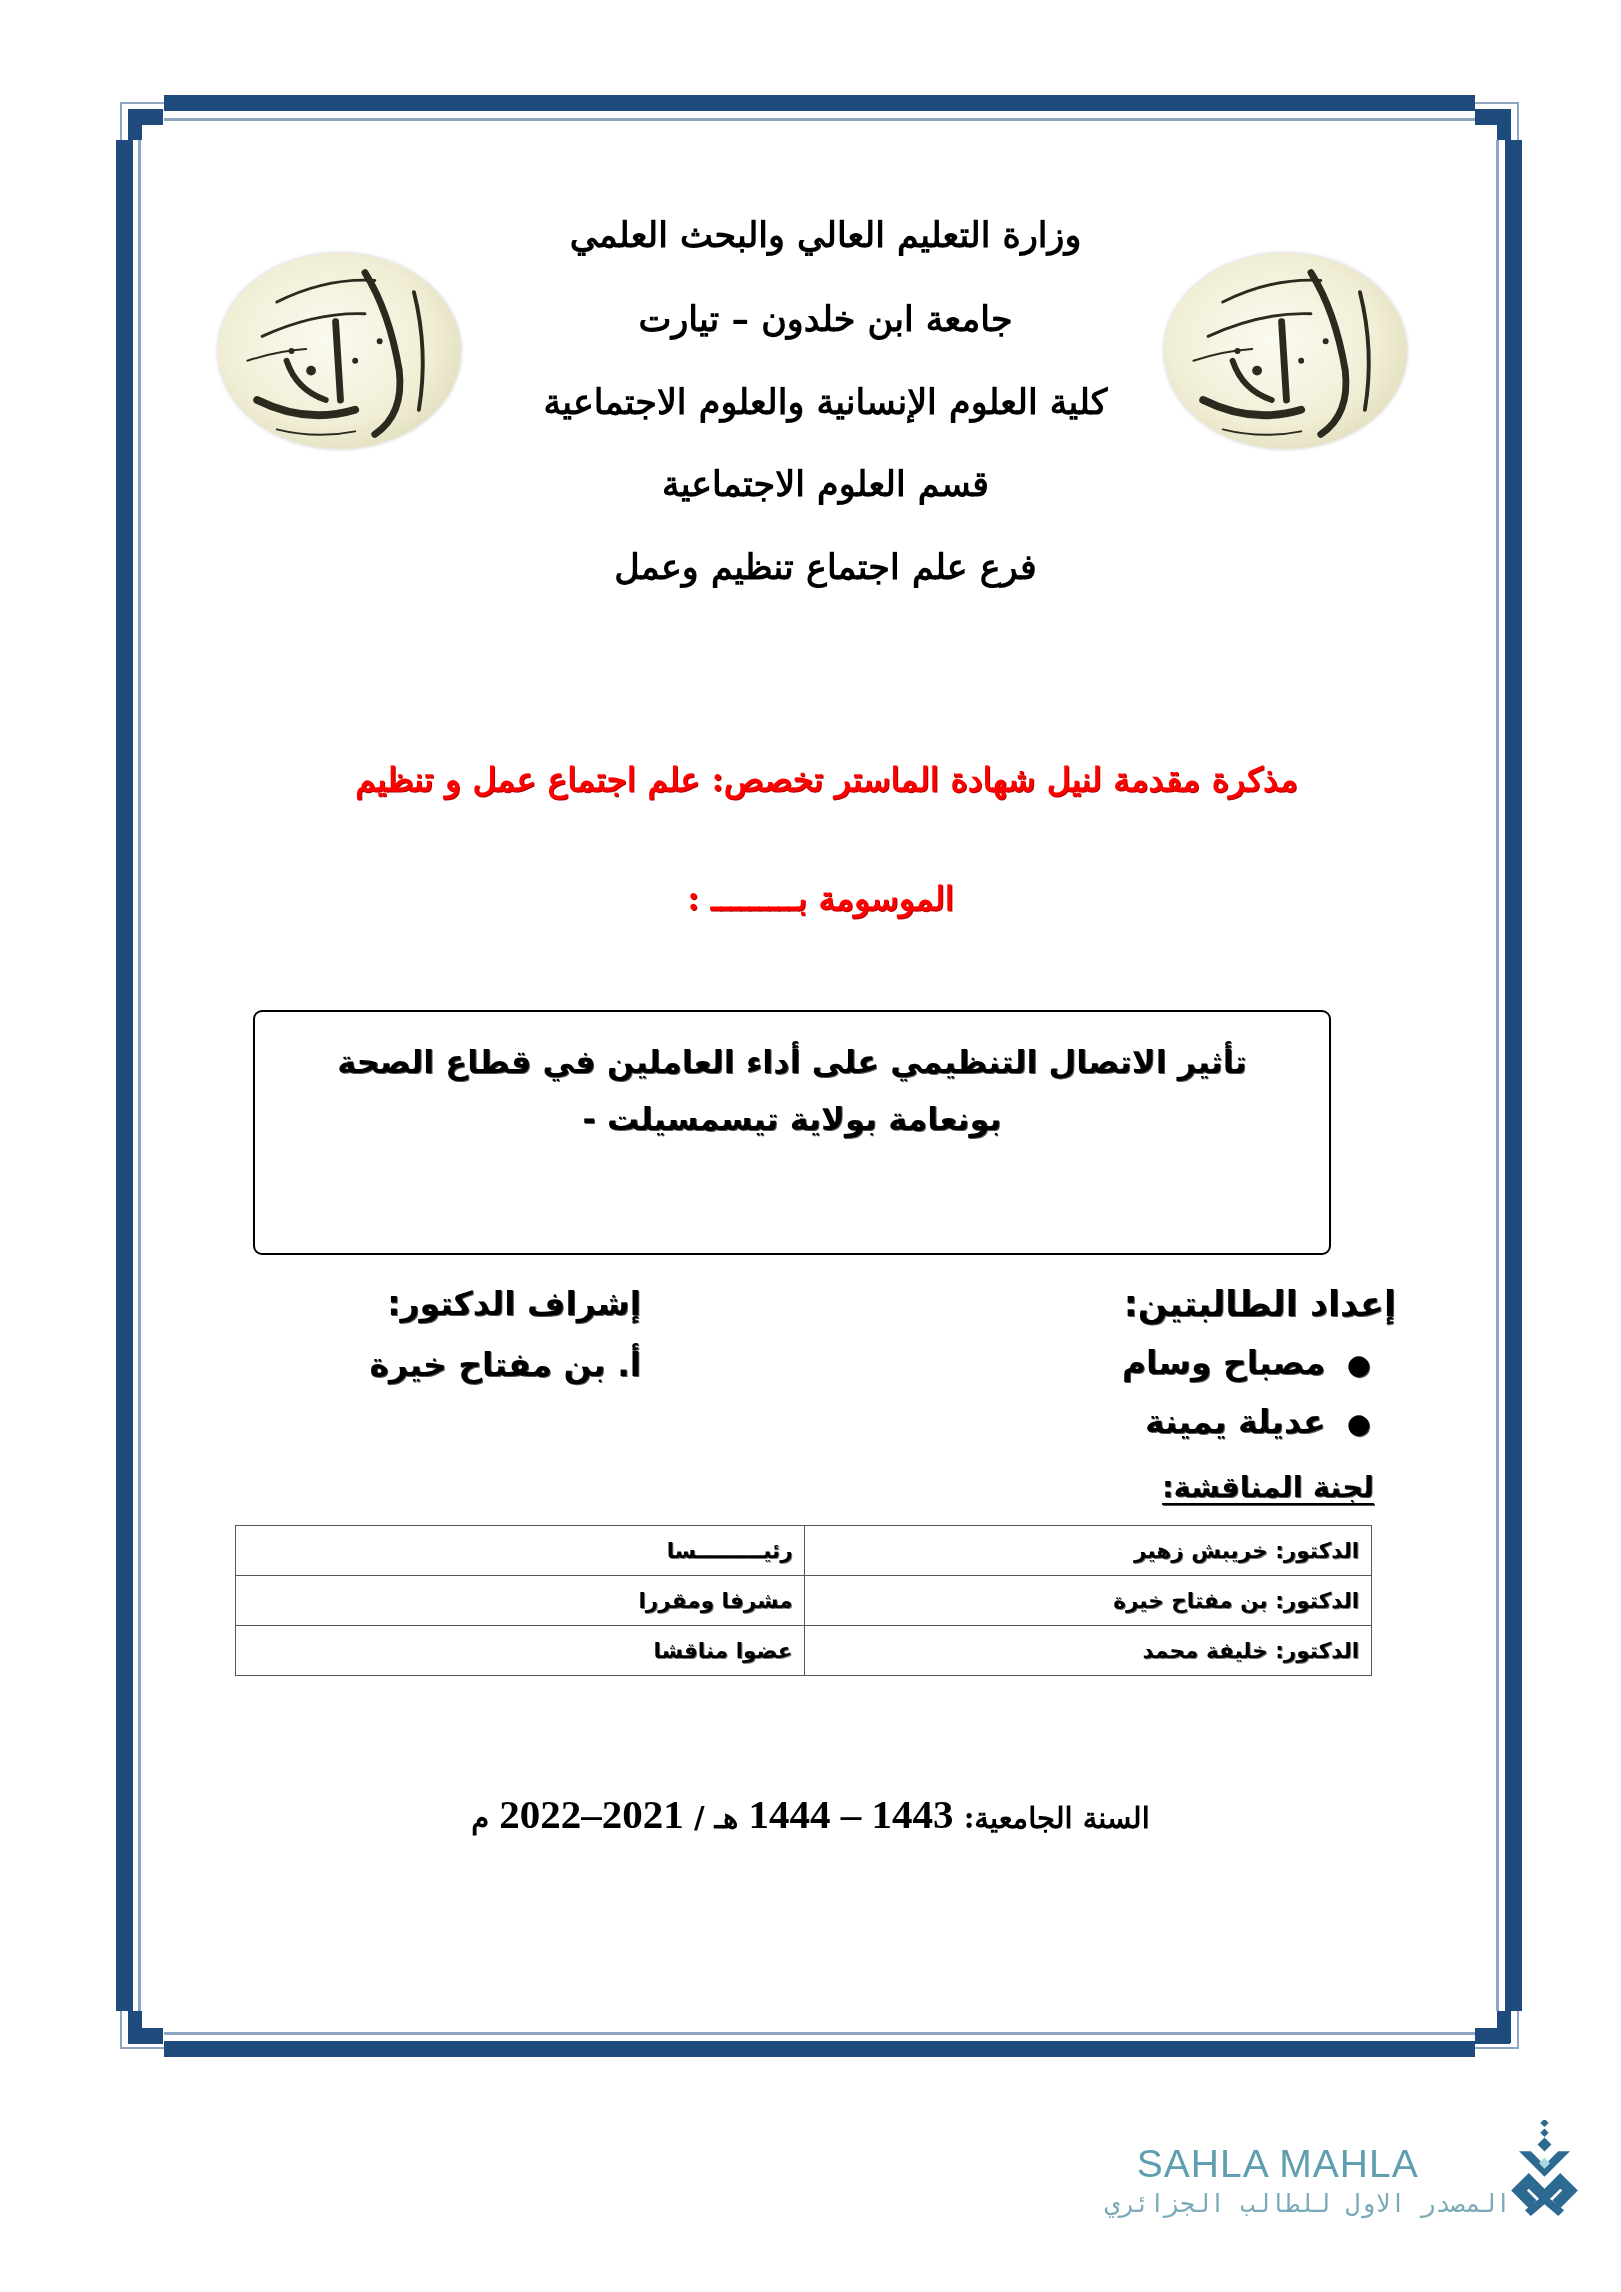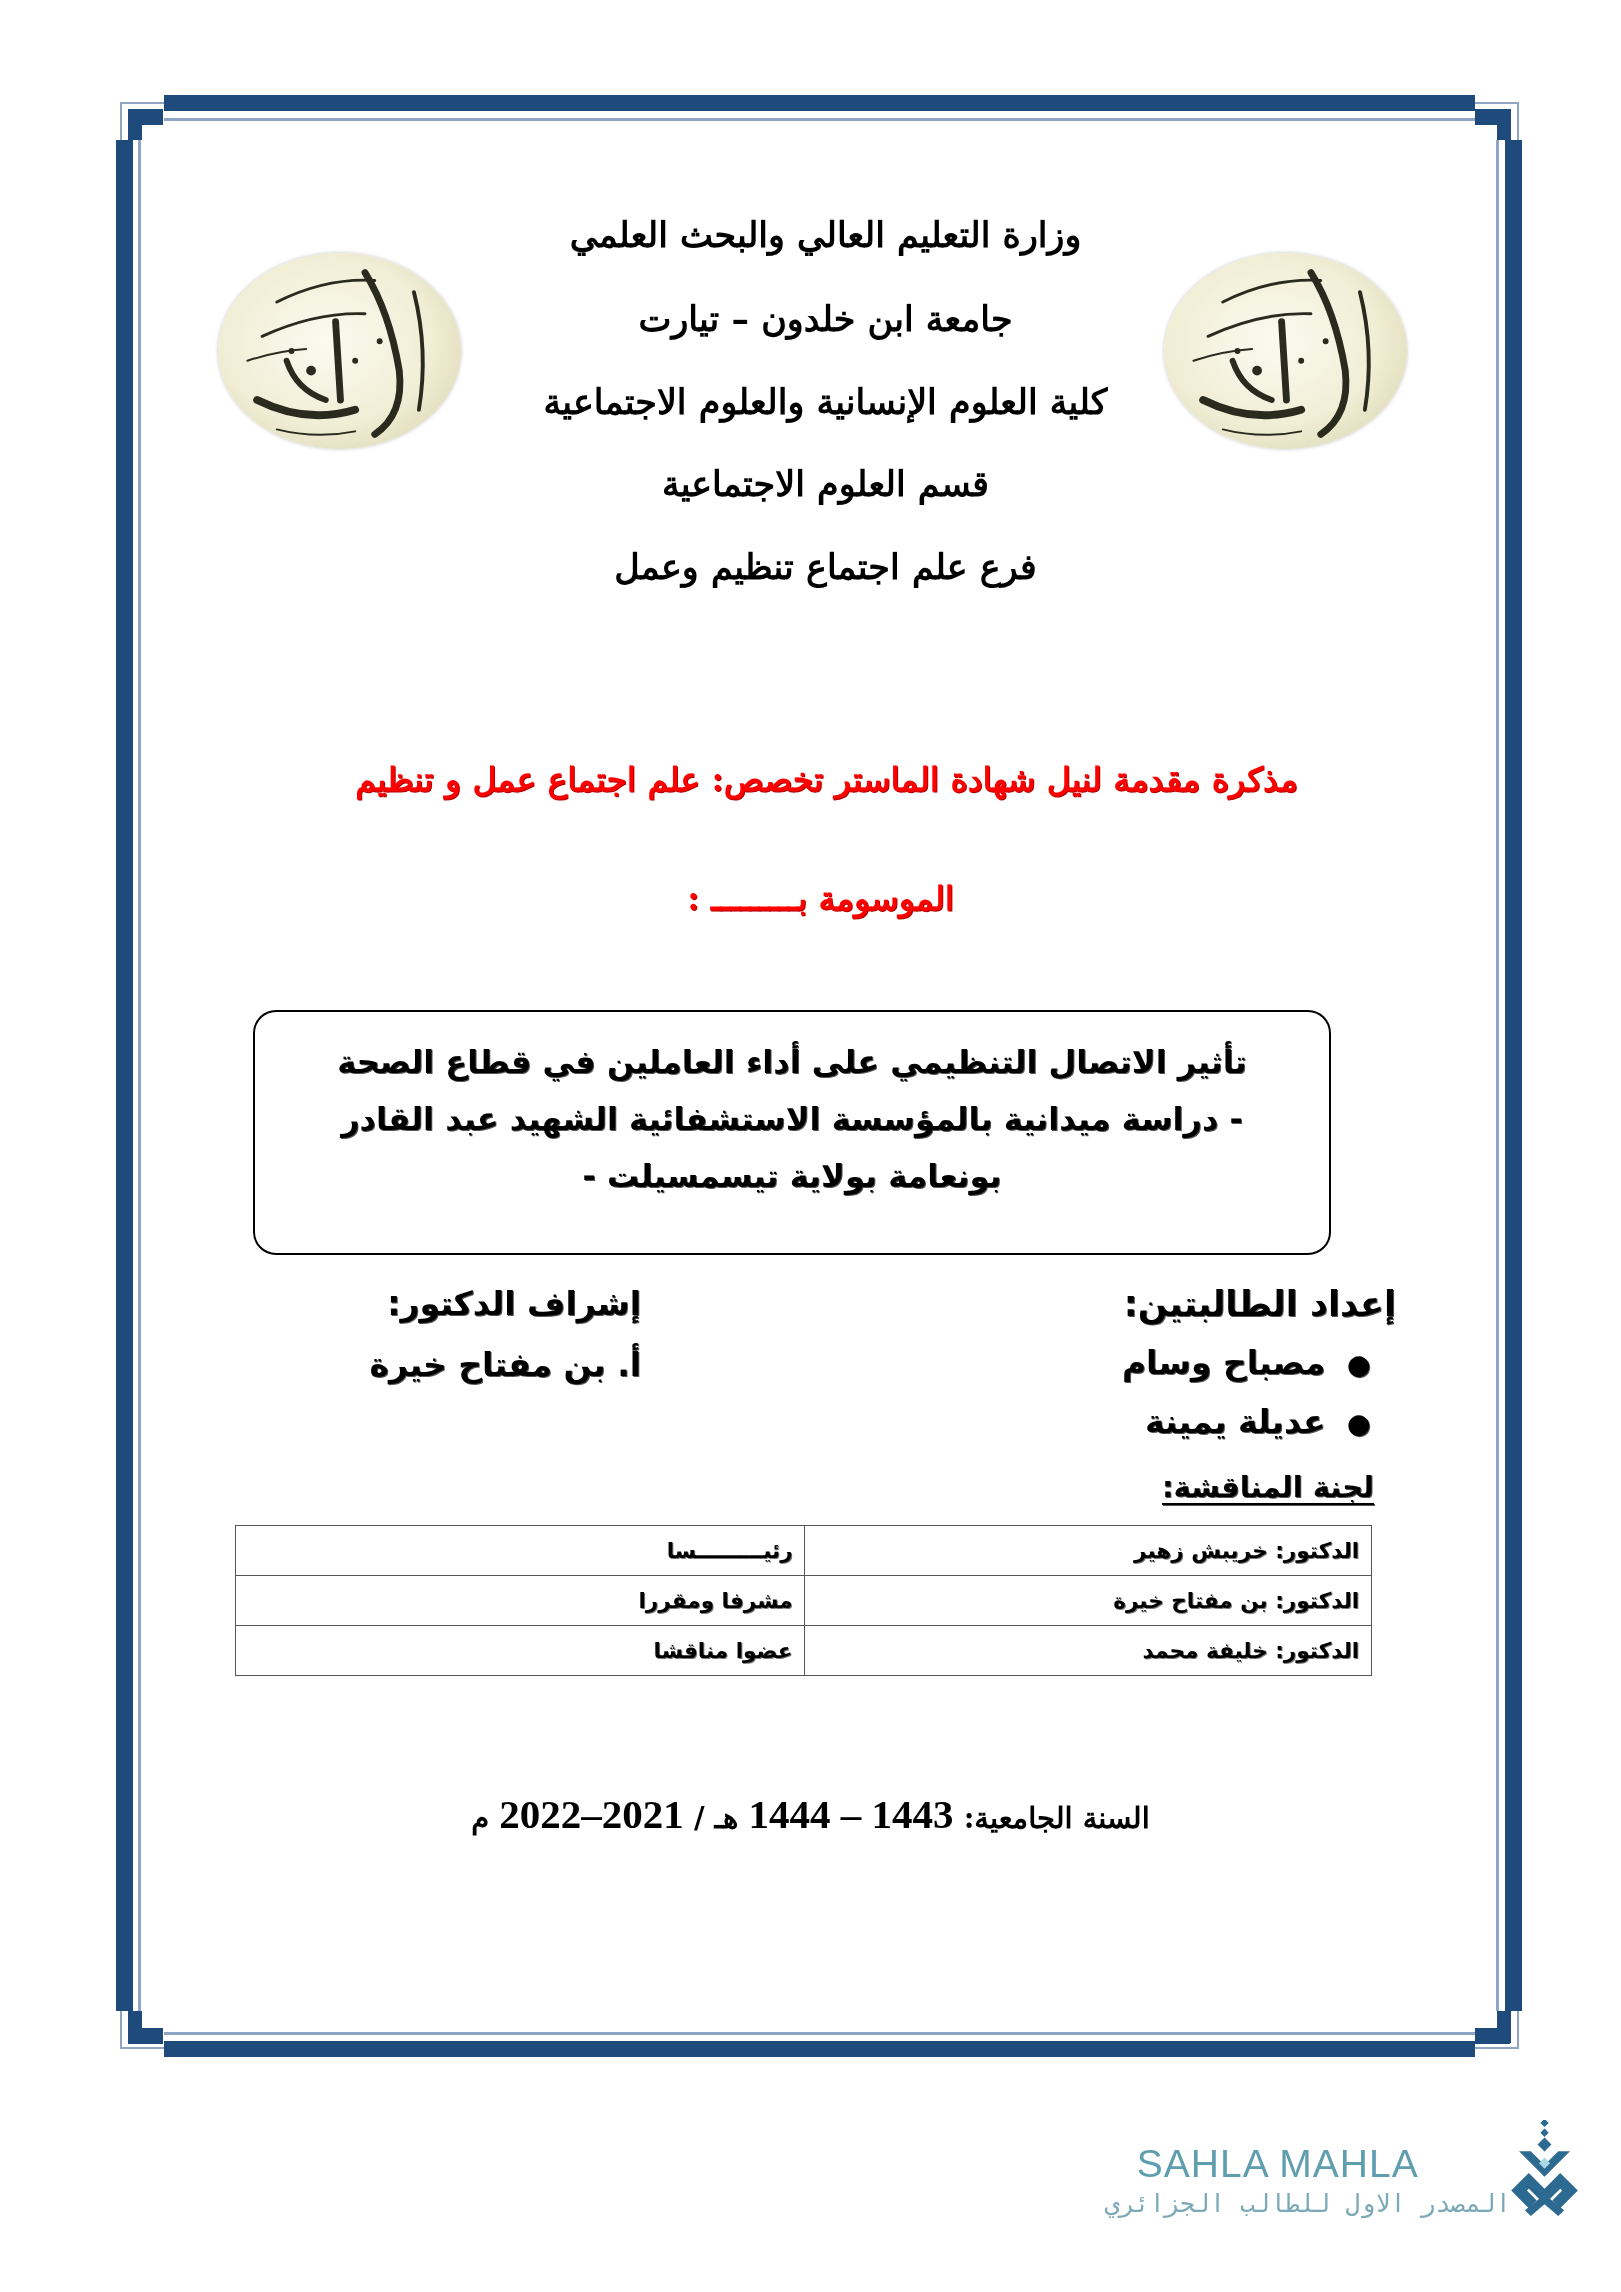--- a/index.html
+++ b/index.html
@@ -16,21 +16,21 @@
               font-size:33px; line-height:49px; color:#ff0000; text-shadow:1px 1px 0 #b00000; }
 
   
   .seal { position:absolute; width:243px; height:196px; border-radius:50%;
           background: radial-gradient(ellipse at 45% 45%, #fbfaf0 0%, #f1eed6 55%, #ddd8b5 85%, #c7c1a0 100%);
           box-shadow: 0 0 3.9px rgba(0,0,0,0.25); overflow:hidden; }
   .seal svg { position:absolute; left:0; top:0; }
 
   
   .title-box { position:absolute; left:253px; top:1010px; width:1078px; height:245px;
-               border:2px solid #000; border-radius:23px; box-sizing:border-box; }
+               border:2px solid #000; border-radius:9px; box-sizing:border-box; }
   .title-text { position:absolute; left:0; top:21.6px; width:100%; text-align:center; direction:rtl;
                 font-family:"DejaVu Sans", sans-serif; font-weight:bold; font-size:32px; line-height:57px;
                 text-shadow:1px 1px 0 #555; }
   .title-text div { white-space:nowrap; }
 
   .sans-bold { font-family:"DejaVu Sans", sans-serif; font-weight:bold; direction:rtl; text-shadow:1px 1px 0 #555; }
 
   
   table.committee { position:absolute; left:235px; top:1525px; width:1137px; border-collapse:collapse;
                     direction:rtl; font-family:"DejaVu Sans", sans-serif; font-weight:bold; font-size:21.6px; }
@@ -132,21 +132,20 @@
   <div class="head-line" style="top:459px;text-align:center;">قسم العلوم الاجتماعية</div>
   <div class="head-line" style="top:542px;">فرع علم اجتماع تنظيم وعمل</div>
 </div>
 
 <div class="red-line" style="right:323px; top:755px;">مذكرة مقدمة  لنيل شهادة الماستر تخصص: علم اجتماع عمل و تنظيم</div>
 <div class="red-line" style="right:667px; top:874px;">الموسومة بـــــــــ :</div>
 
 <div class="title-box">
   <div class="title-text">
     <div>تأثير الاتصال التنظيمي على أداء العاملين في قطاع الصحة</div>
-    <div>- دراسة ميدانية بالمؤسسة الاستشفائية الشهيد عبد القادر</div>
     <div>بونعامة بولاية تيسمسيلت -</div>
   </div>
 </div>
 
 <div>
   <div class="abs sans-bold" style="right:225px; top:1284px; font-size:35px; white-space:nowrap;">إعداد الطالبتين:</div>
   <div class="abs sans-bold" style="right:250px; top:1343px; font-size:33px; white-space:nowrap;">
     <span style="margin-left:21.6px; font-size:27.4px;">●</span><span>مصباح وسام</span>
   </div>
   <div class="abs sans-bold" style="right:250px; top:1402px; font-size:33px; white-space:nowrap;">

